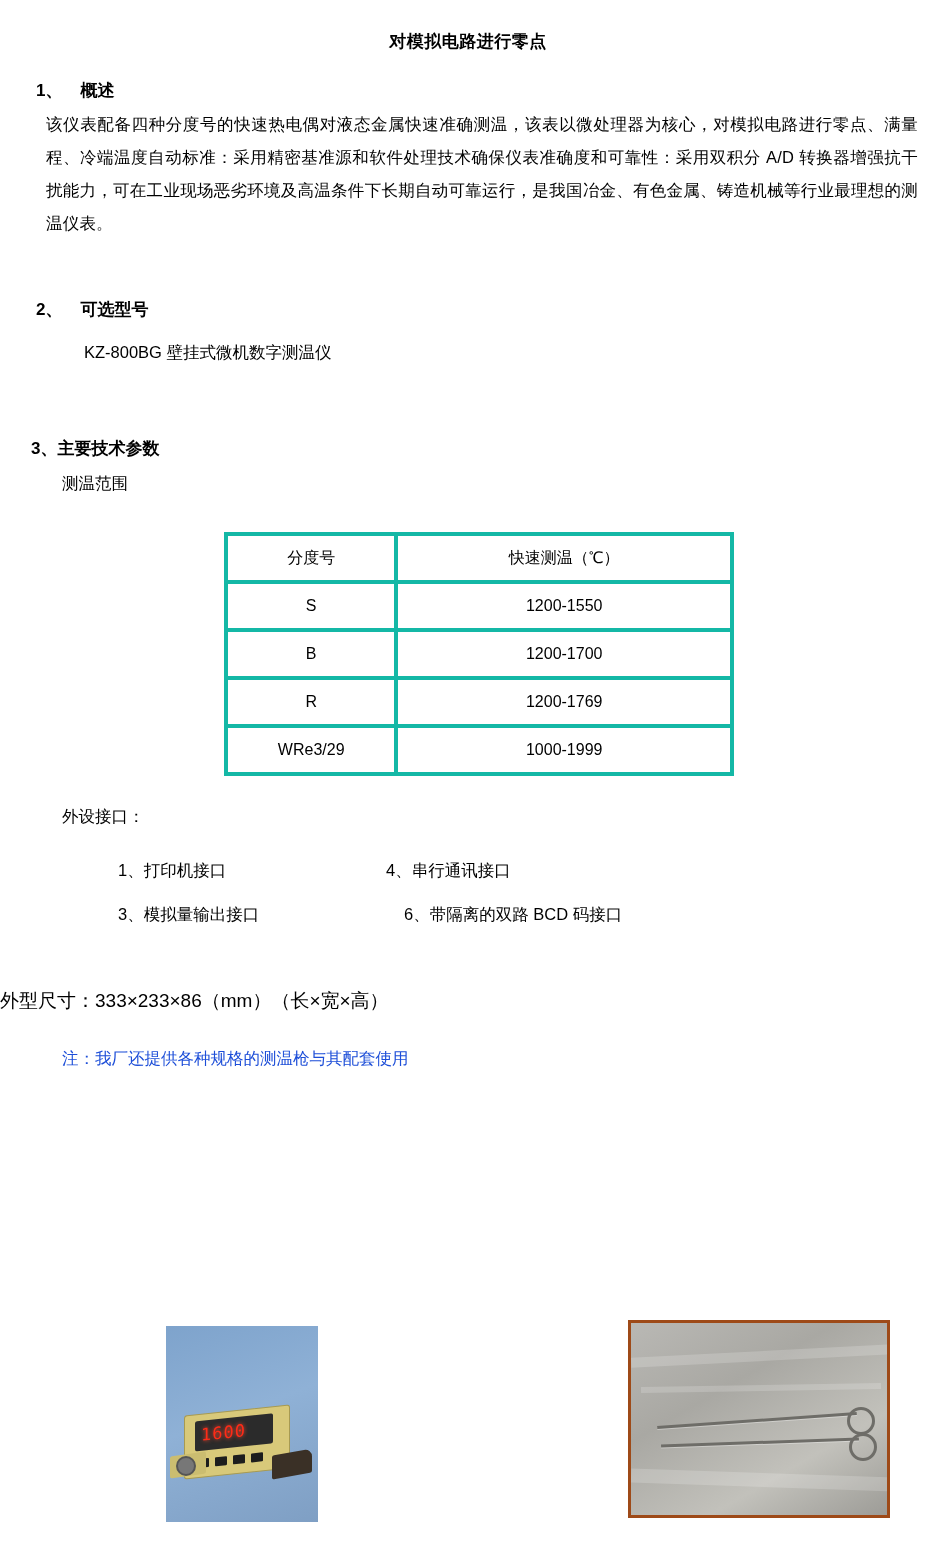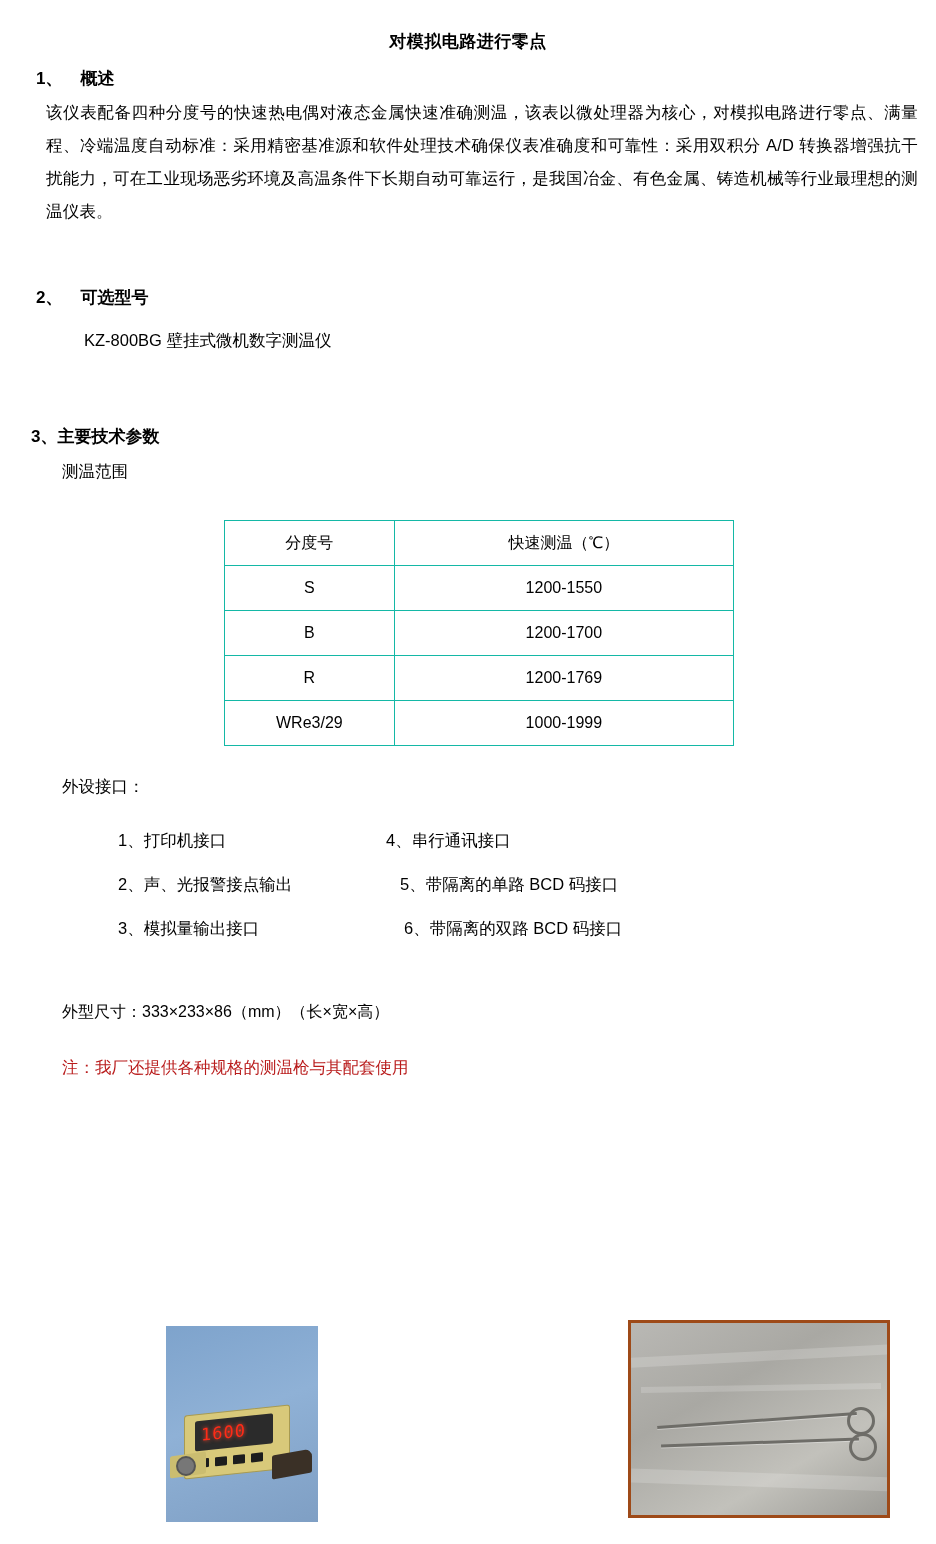--- a/index.html
+++ b/index.html
@@ -26,21 +26,21 @@
     text-align: center;
     font-size: 17px;
     font-weight: bold;
     margin-top: 30px;
     letter-spacing: 0.5px;
   }
   .section-heading {
     font-size: 17px;
     font-weight: bold;
     margin-left: 36px;
-    margin-top: 14px;
+    margin-top: 26px;
   }
   .section-heading .num {
     display: inline-block;
   }
   .section-heading .gap {
     display: inline-block;
     width: 18px;
   }
   .body-par {
     font-size: 16.5px;
@@ -61,21 +61,21 @@
     margin-top: 8px;
     line-height: 30px;
   }
   table.spec {
     border-collapse: collapse;
     margin-left: 224px;
     margin-top: 34px;
     width: 510px;
   }
   table.spec td {
-    border: 1px solid #14b8a6;
+    border: 4px solid #14b8a6;
     height: 42px;
     text-align: center;
     font-size: 16px;
     vertical-align: middle;
   }
   table.spec td.c1 { width: 168px; }
   table.spec td.c2 { width: 340px; }
 
   .iface-label {
     font-size: 16.5px;
@@ -92,29 +92,28 @@
     margin-top: 22px;
     font-size: 16.5px;
   }
   .iface-row .colA {
     width: 268px;
   }
   .iface-row .colB {
     width: 330px;
   }
   .dim-line {
-    font-size: 16px;
-    margin-left: 62px;
+    font-size: 19px;
     margin-top: 62px;
   }
   .note-line {
     font-size: 16.5px;
     margin-left: 62px;
     margin-top: 34px;
-    color: #b91c1c;
+    color: #1d4ed8;
   }
 
   
   .img-row {
     position: absolute;
     left: 0;
     top: 1282px;
     width: 936px;
     height: 260px;
   }
@@ -279,24 +278,20 @@
       </tr>
     </tbody>
   </table>
 
   <div class="iface-label">外设接口：</div>
 
   <div class="iface-grid">
     <div class="iface-row">
       <div class="colA">1、打印机接口</div>
       <div class="colB">4、串行通讯接口</div>
-    </div>
-    <div class="iface-row">
-      <div class="colA">2、声、光报警接点输出</div>
-      <div class="colB" style="padding-left:14px;">5、带隔离的单路 BCD 码接口</div>
     </div>
     <div class="iface-row">
       <div class="colA">3、模拟量输出接口</div>
       <div class="colB" style="padding-left:18px;">6、带隔离的双路 BCD 码接口</div>
     </div>
   </div>
 
   <div class="dim-line">外型尺寸：333×233×86（mm）（长×宽×高）</div>
   <div class="note-line">注：我厂还提供各种规格的测温枪与其配套使用</div>
 

